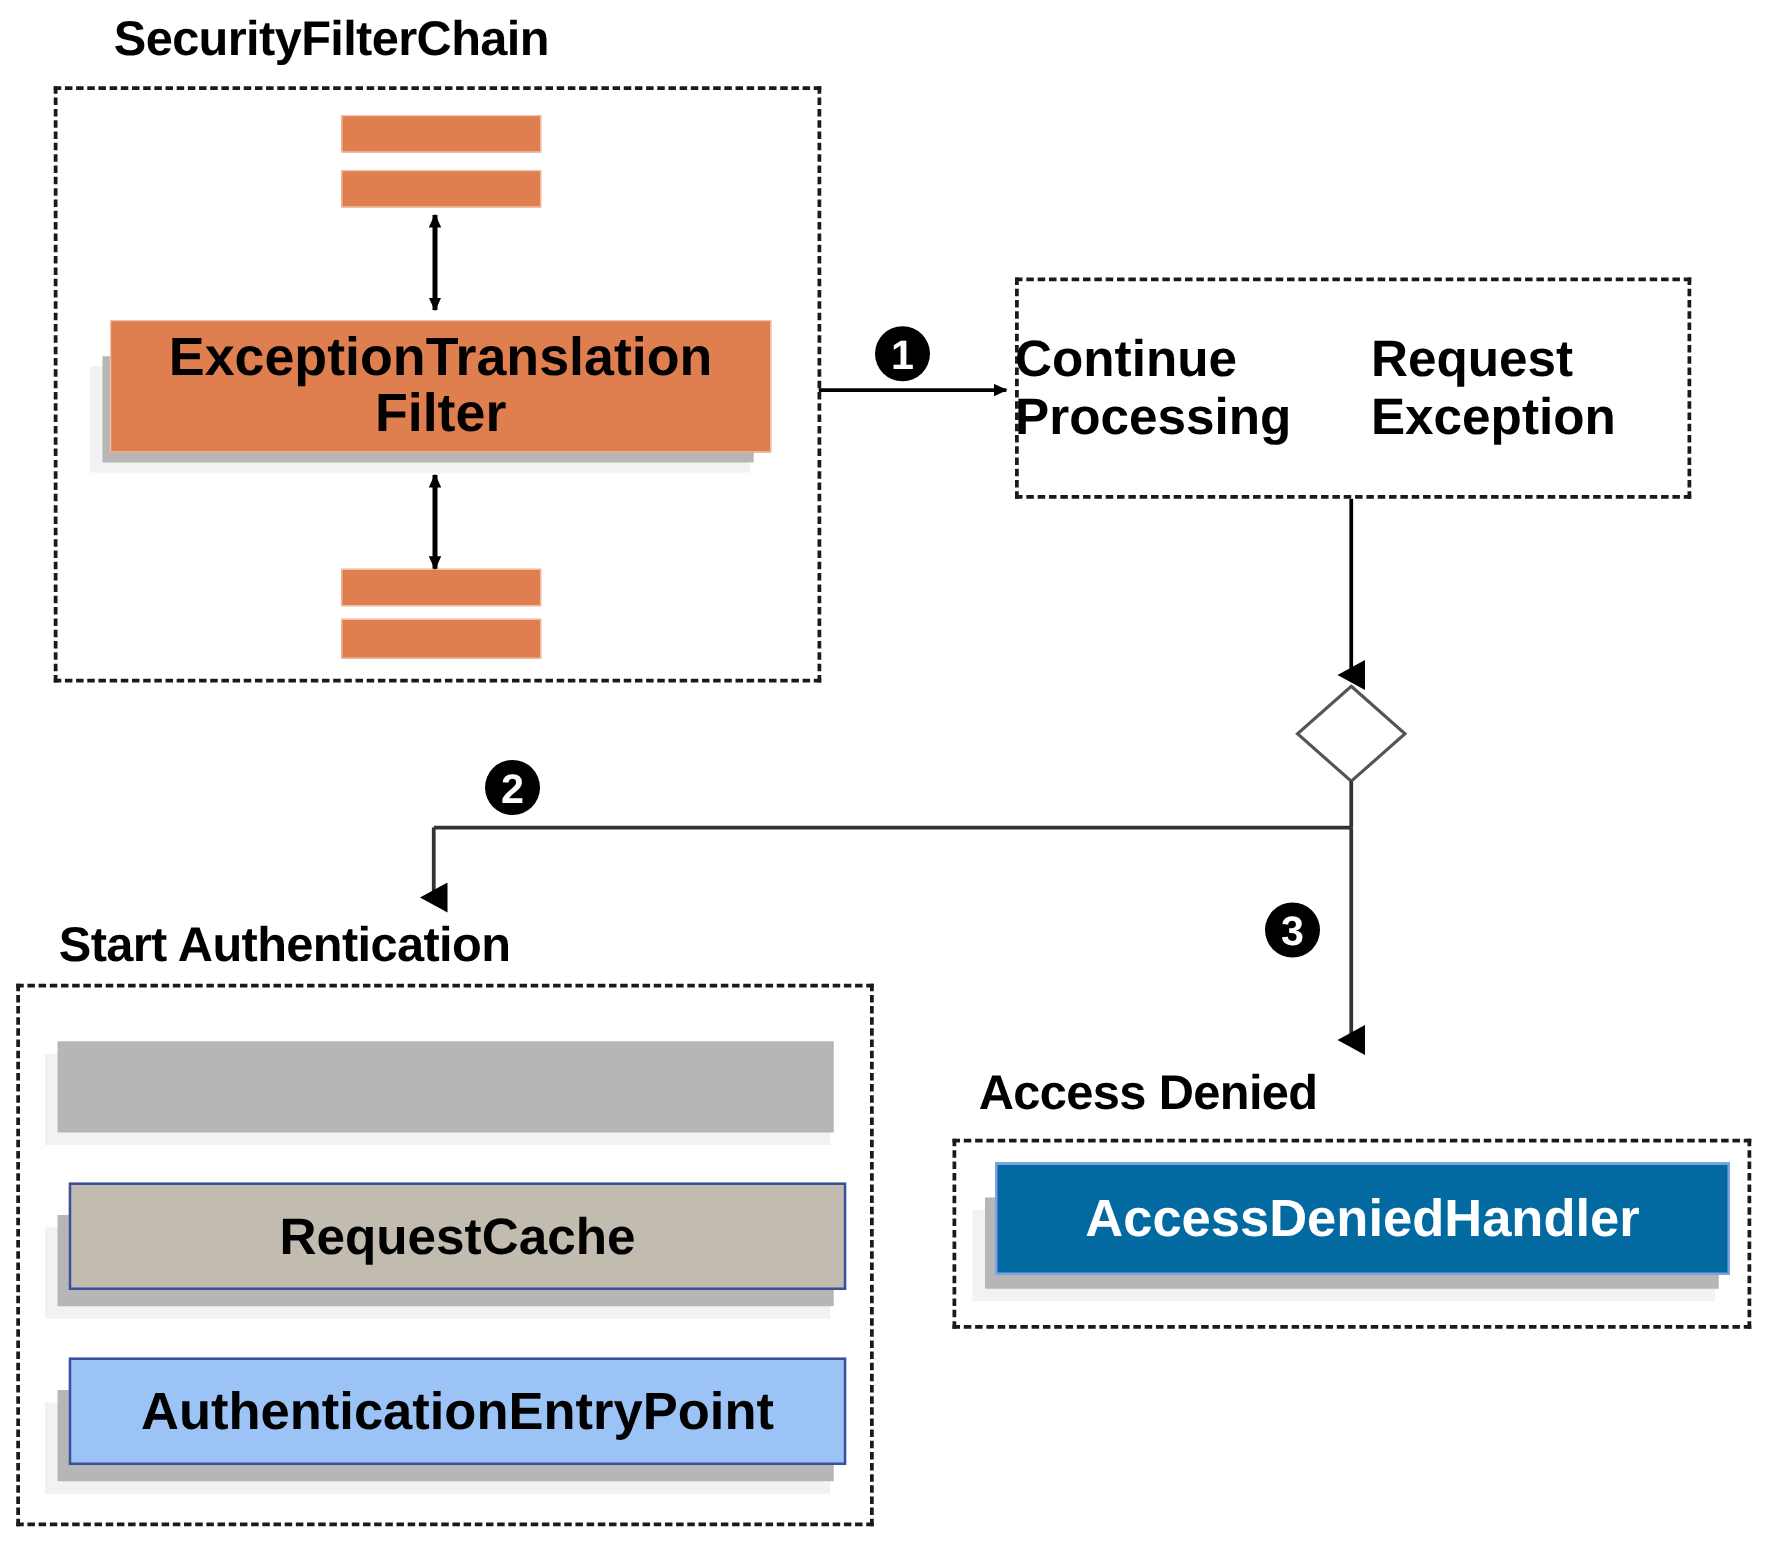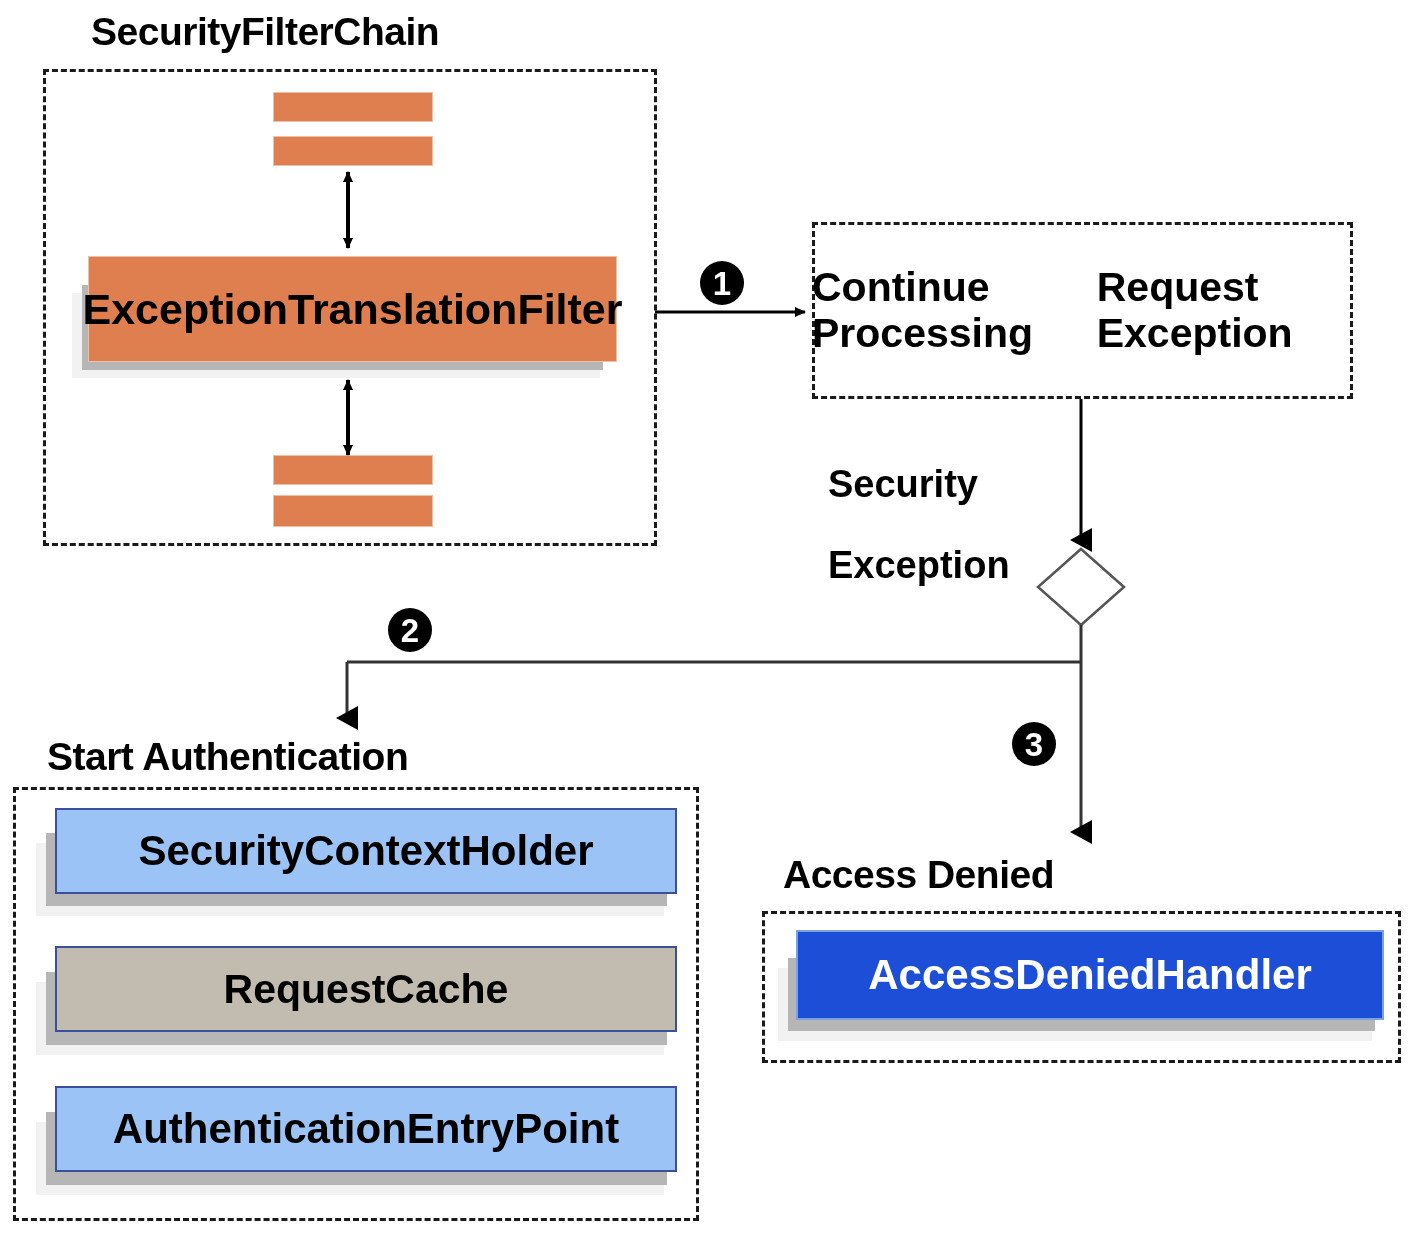--- a/index.html
+++ b/index.html
@@ -62,21 +62,21 @@
     background: #9cc3f5;
     border: 2px solid #3c4f9b;
     color: #000000;
   }
   .comp-gray {
     background: #c2bcb0;
     border: 2px solid #3c4f9b;
     color: #000000;
   }
   .comp-navy {
-    background: #1d4ed8;
+    background: #0369a1;
     border: 2px solid #7ba2e0;
     color: #ffffff;
   }
 
   
   .edge-label {
     font-size: 38px;
     font-weight: bold;
     color: #000000;
     line-height: 1.06;
@@ -114,48 +114,41 @@
 
   <div class="abs group-title" style="left:43px; top:12px;margin-left:48px;">SecurityFilterChain</div>
 
   <div class="abs dashed-box" style="left:43px; top:69px; width:614px; height:477px;"></div>
 
   <div class="abs comp comp-orange" style="left:273px; top:92px; width:160px; height:30px;"></div>
   <div class="abs comp comp-orange" style="left:273px; top:136px; width:160px; height:30px;"></div>
 
   <div class="abs shadow-far" style="left:72px; top:293px; width:528px; height:85px;"></div>
   <div class="abs shadow-near" style="left:82px; top:285px; width:521px; height:85px;"></div>
-  <div class="abs comp comp-orange" style="left:88px; top:256px; width:529px; height:106px; font-size:43px; ">
+  <div class="abs comp comp-orange" style="left:88px; top:256px; width:529px; height:106px; font-size:43px; flex-direction:column;">
     <span>ExceptionTranslation</span>
     <span>Filter</span>
   </div>
 
   <div class="abs comp comp-orange" style="left:273px; top:455px; width:160px; height:30px;"></div>
   <div class="abs comp comp-orange" style="left:273px; top:495px; width:160px; height:32px;"></div>
 
   <div class="abs dashed-box" style="left:812px; top:222px; width:541px; height:177px;"></div>
   <div class="abs" style="left:812px; top:222px; width:541px; height:177px; display:flex; flex-direction:row; align-items:center; justify-content:center; font-size:41px; font-weight:bold; color:#000; line-height:1.12;">
     <span>Continue Processing</span>
     <span>Request Exception</span>
   </div>
 
-  <div class="abs edge-label" style="left:828px; top:424px;">
-    <div>Security</div>
-    <div>Exception</div>
-  </div>
 
   <div class="abs group-title" style="left:47px; top:737px;">Start Authentication</div>
 
   <div class="abs dashed-box" style="left:13px; top:787px; width:686px; height:434px;"></div>
 
   <div class="abs shadow-far" style="left:36px; top:843px; width:628px; height:73px;"></div>
   <div class="abs shadow-near" style="left:46px; top:833px; width:621px; height:73px;"></div>
-  <div class="abs comp comp-blue" style="left:55px; top:808px; width:622px; height:86px; font-size:42px;">
-    <span>SecurityContextHolder</span>
-  </div>
 
   <div class="abs shadow-far" style="left:36px; top:982px; width:628px; height:73px;"></div>
   <div class="abs shadow-near" style="left:46px; top:972px; width:621px; height:73px;"></div>
   <div class="abs comp comp-gray" style="left:55px; top:946px; width:622px; height:86px; font-size:41px;">
     <span>RequestCache</span>
   </div>
 
   <div class="abs shadow-far" style="left:36px; top:1122px; width:628px; height:73px;"></div>
   <div class="abs shadow-near" style="left:46px; top:1112px; width:621px; height:73px;"></div>
   <div class="abs group-title" style="left:783px; top:855px;">Access Denied</div>

